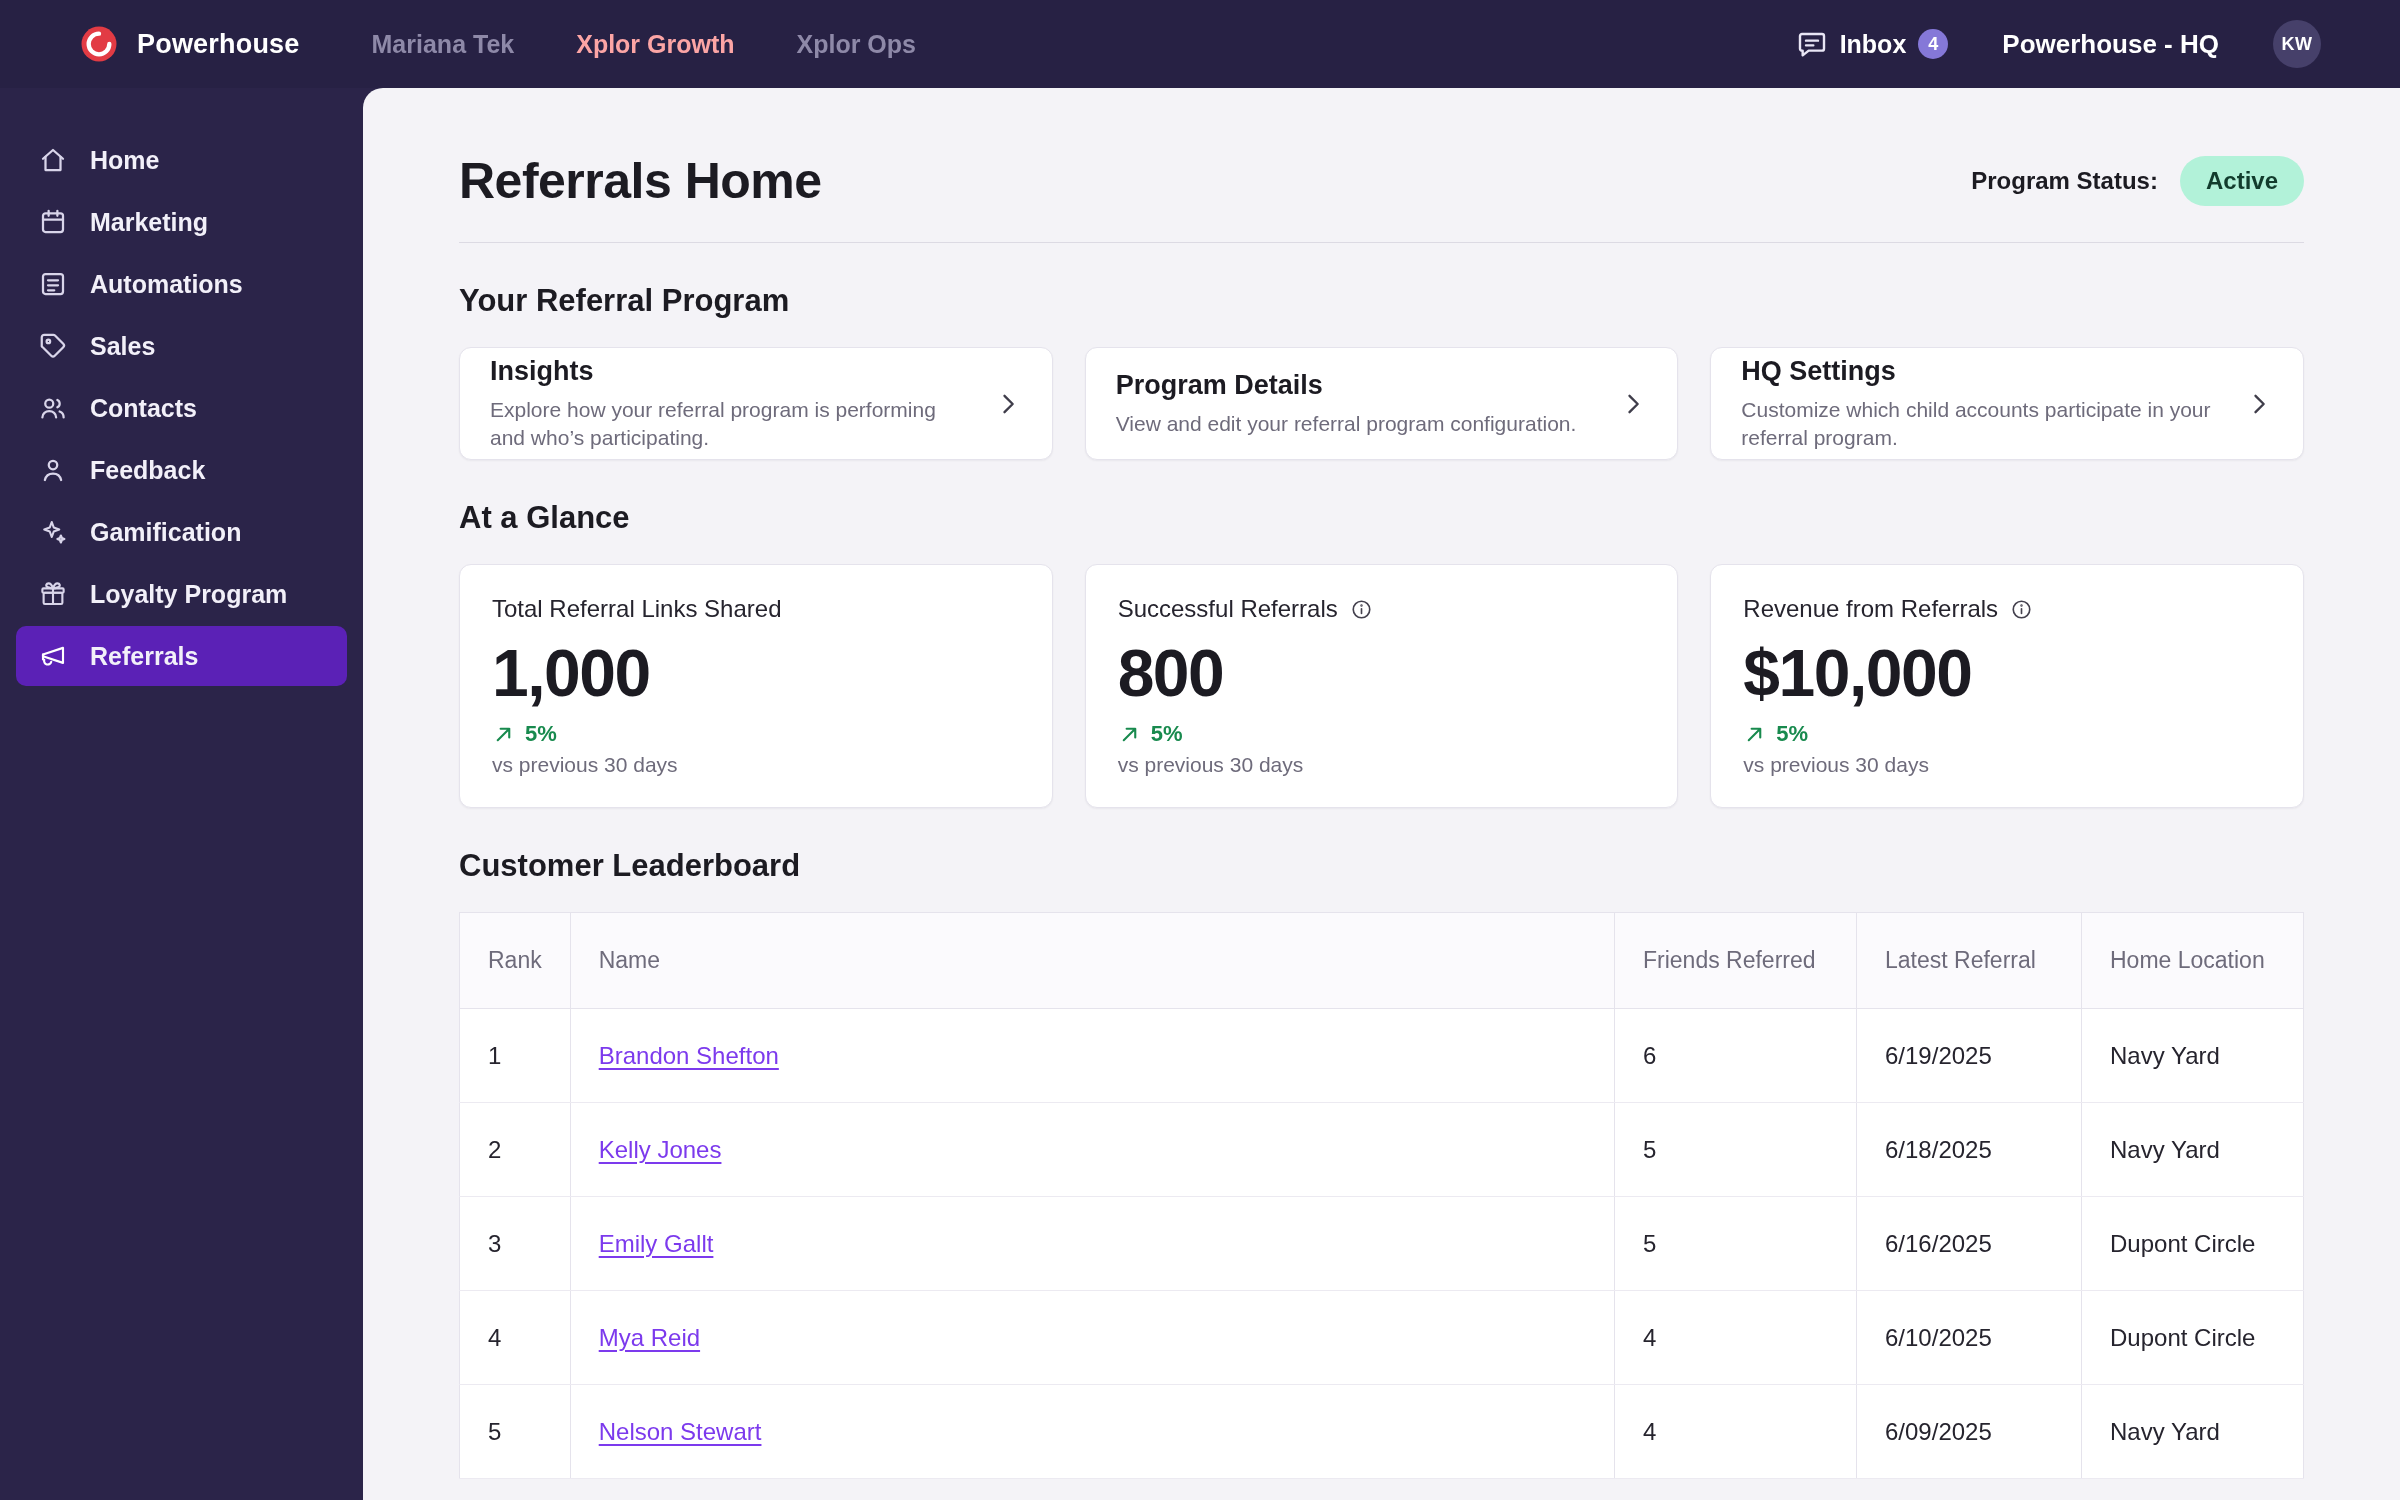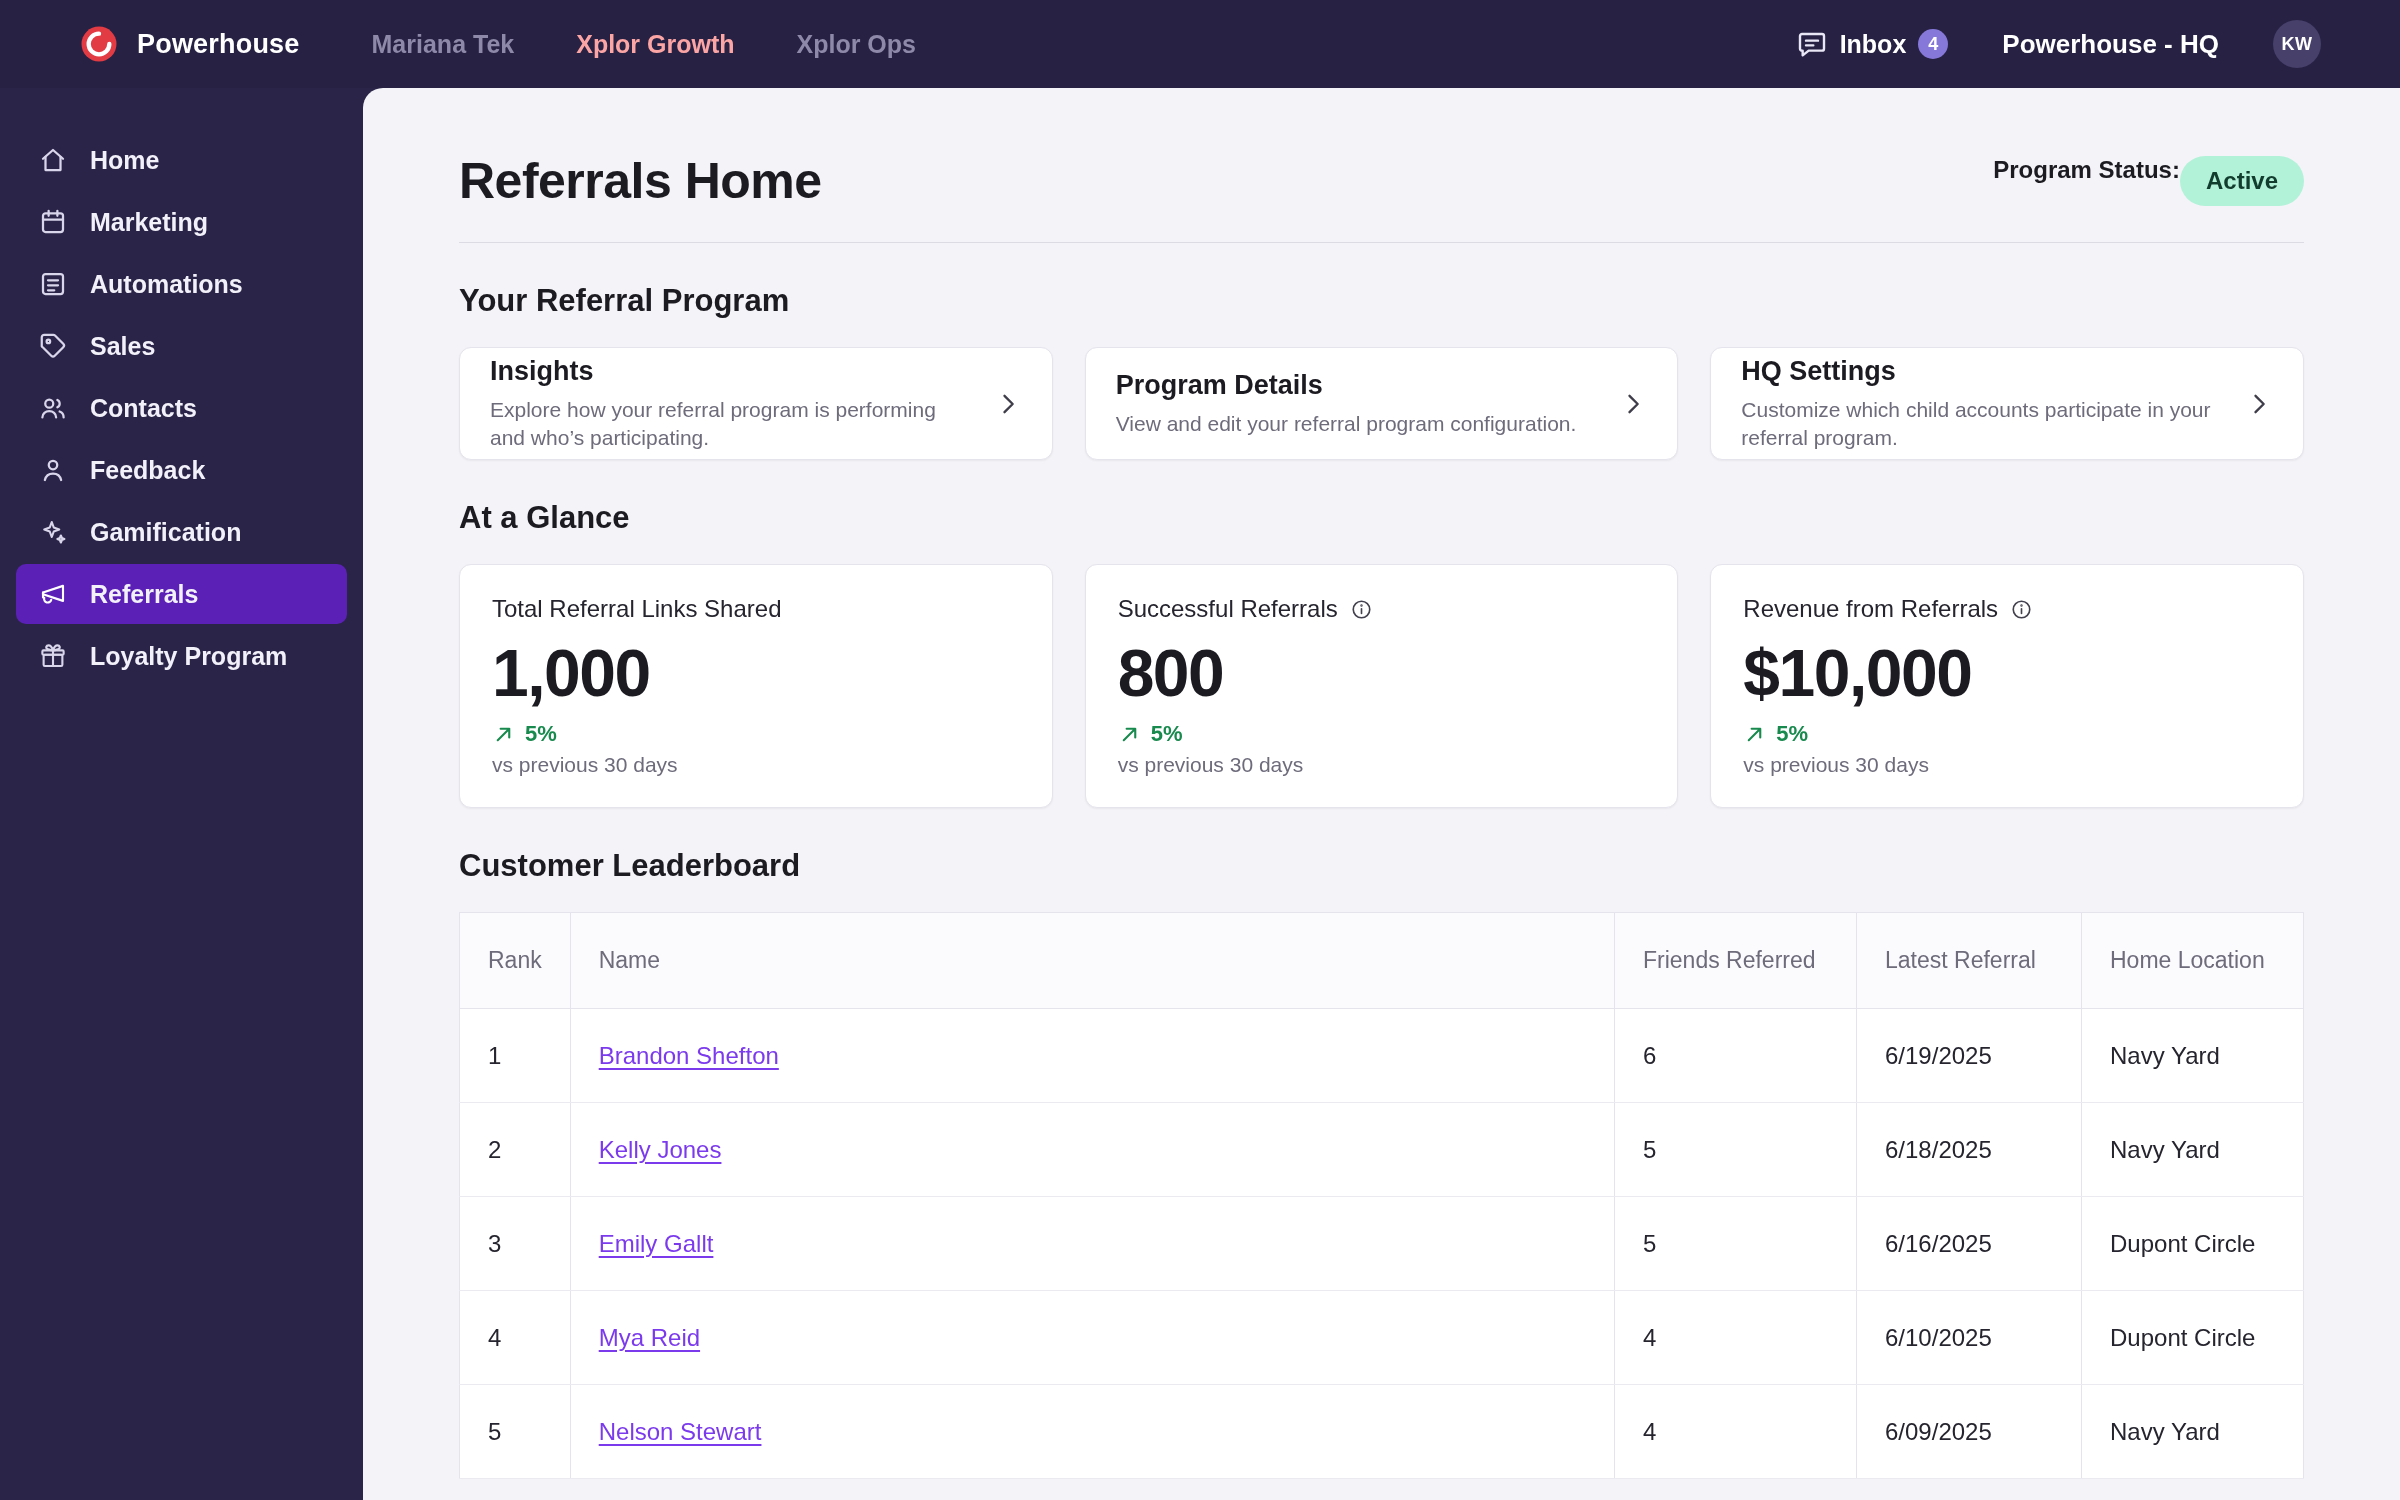--- a/index.html
+++ b/index.html
@@ -38,21 +38,21 @@
   .side-item svg{width:30px;height:30px;flex:none;color:#d9d5ea}
   .side-item .side-label{font-size:25px;font-weight:600;white-space:nowrap}
   .side-item.active{background:var(--active-item-bg)}
   .side-item.active svg{color:#fff}
 
   
   .main{position:absolute;left:363px;top:88px;right:0;bottom:0;background:var(--page-bg);
     border-top-left-radius:20px;padding:64px 96px 0 96px;overflow:hidden}
   .title-row{display:flex;align-items:center;justify-content:space-between}
   .page-title{font-size:50px;font-weight:700;letter-spacing:-.5px;color:var(--text-dark)}
-  .status-wrap{display:flex;align-items:flex-start;}
+  .status-wrap{display:flex;align-items:center;gap:22px}
   .status-label{font-size:24px;font-weight:700;color:var(--text-dark)}
   .status-badge{background:var(--badge-bg);color:var(--badge-text);font-size:24px;font-weight:600;
     padding:11px 26px;border-radius:999px}
   .divider{height:1px;background:#dcdae3;margin-top:32px}
   .section-heading{font-size:31px;font-weight:700;color:var(--text-dark);margin:40px 0 28px}
 
   .card-grid{display:grid;grid-template-columns:repeat(3,1fr);gap:32px}
   .nav-card{background:#fff;border:1px solid var(--card-border);border-radius:12px;padding:8px 30px;
     display:flex;align-items:center;gap:20px;cursor:pointer;box-shadow:0 1px 2px rgba(18,12,45,.05)}
   .nav-card-text{flex:1;min-width:0}
@@ -202,31 +202,31 @@
         <use href="#i-person"></use>
       </svg>
     <span class="side-label">Feedback</span>
   </div>
   <div class="side-item">
     <svg viewBox="0 0 24 24">
         <use href="#i-sparkles"></use>
       </svg>
     <span class="side-label">Gamification</span>
   </div>
+  <div class="side-item">
+    <svg viewBox="0 0 24 24">
+        <use href="#i-gift"></use>
+      </svg>
+    <span class="side-label">Loyalty Program</span>
+  </div>
   <div class="side-item active">
     <svg viewBox="0 0 24 24">
         <use href="#i-megaphone"></use>
       </svg>
     <span class="side-label">Referrals</span>
-  </div>
-  <div class="side-item">
-    <svg viewBox="0 0 24 24">
-        <use href="#i-gift"></use>
-      </svg>
-    <span class="side-label">Loyalty Program</span>
   </div>
 </aside>
 
 <main class="main">
 
   <div class="title-row">
     <h1 class="page-title">Referrals Home</h1>
     <div class="status-wrap">
       <span class="status-label">Program Status:</span>
       <span class="status-badge">Active</span>

